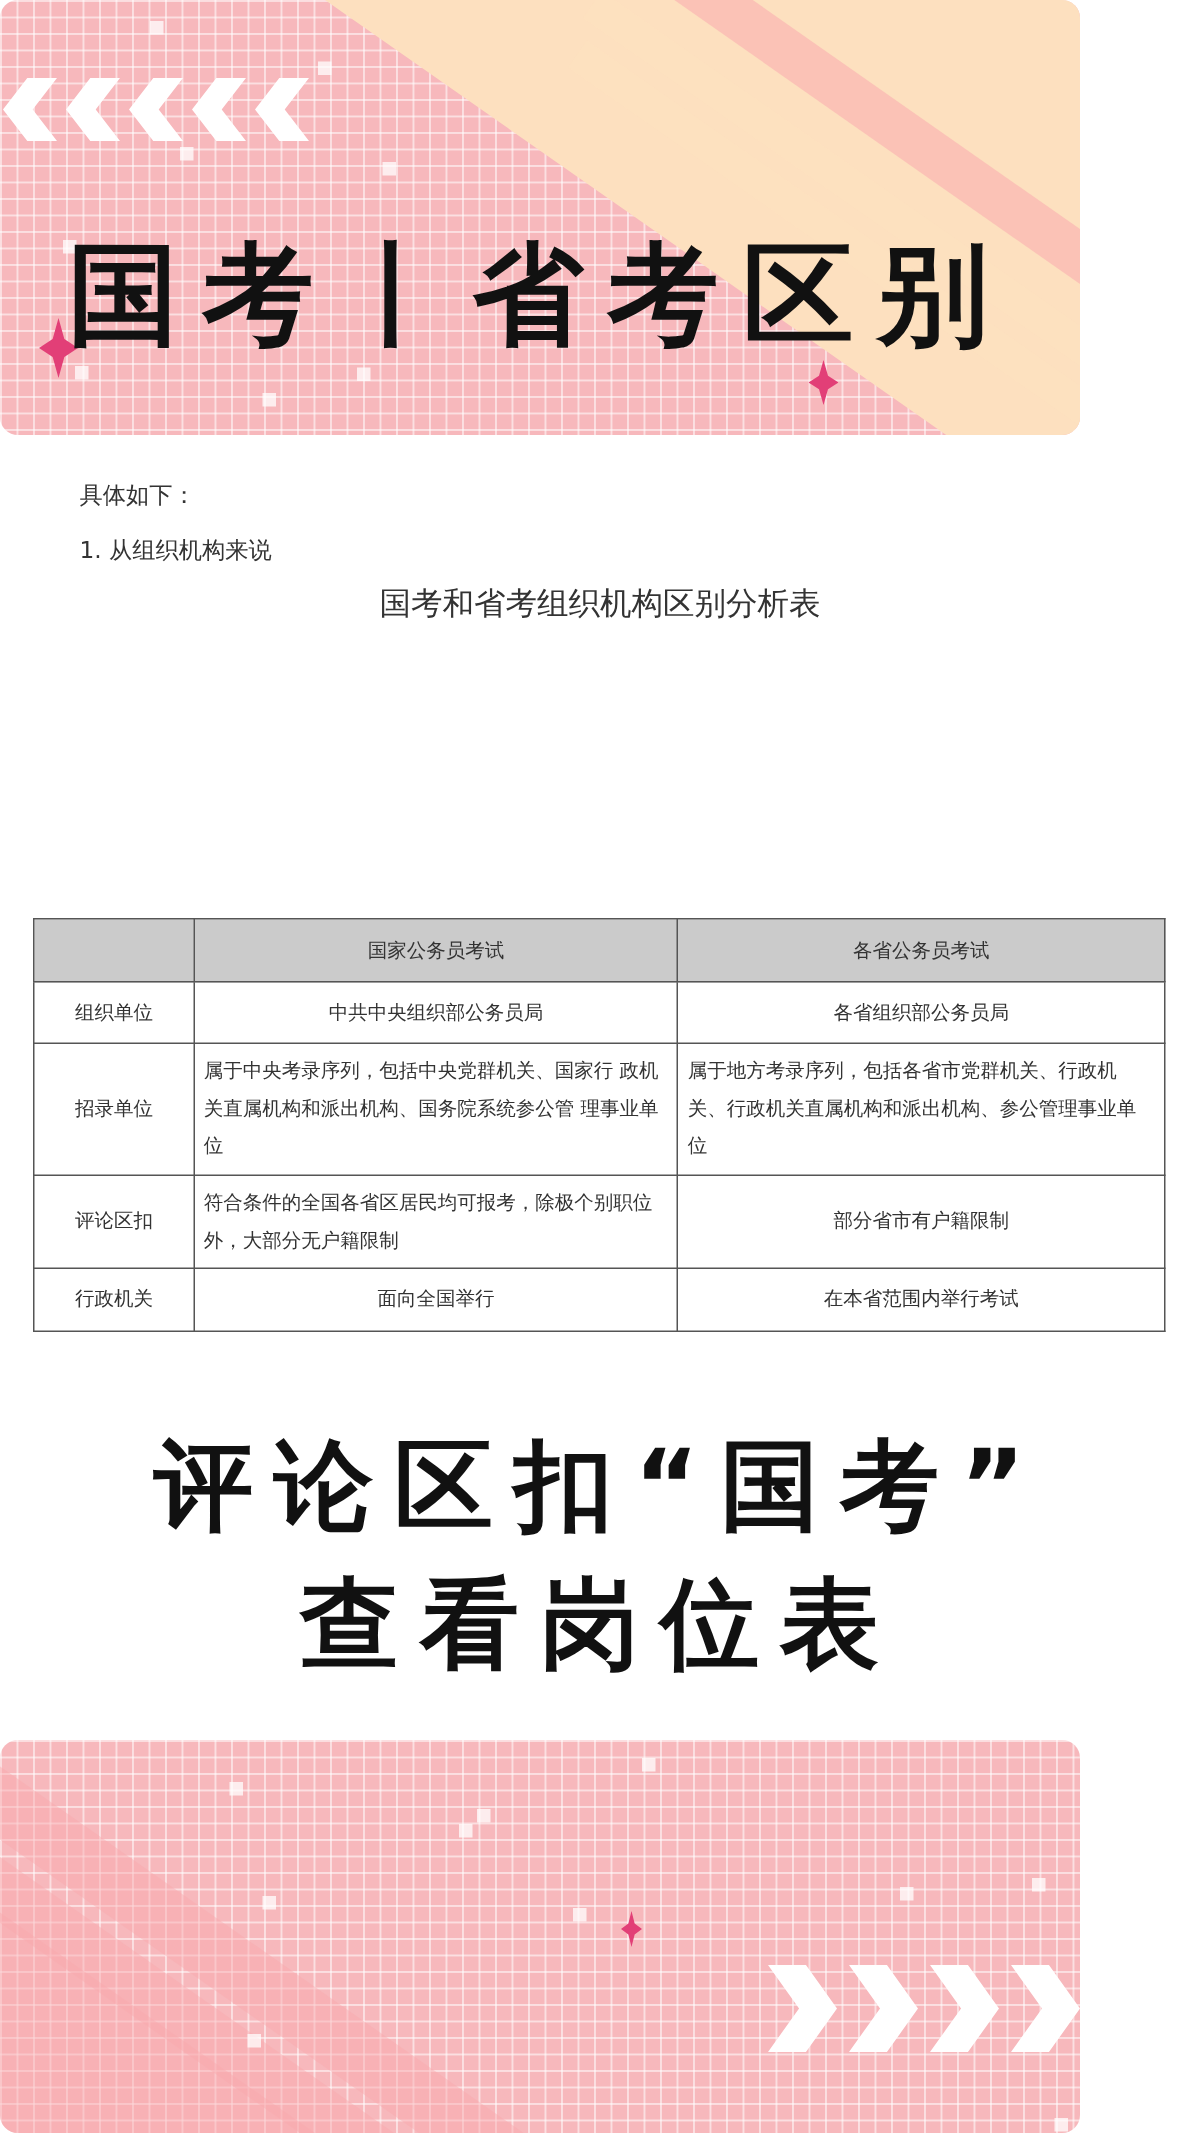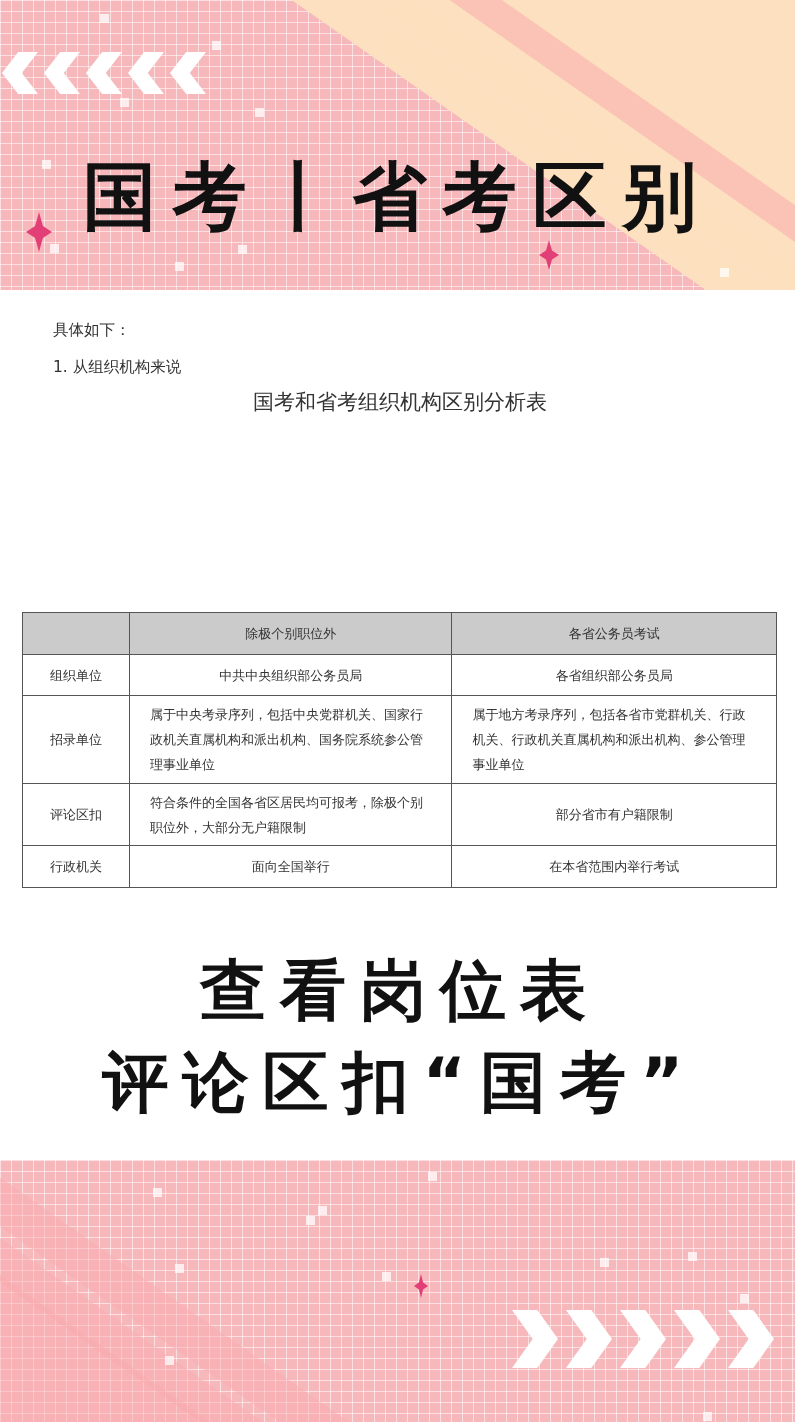--- a/index.html
+++ b/index.html
@@ -1,26 +1,27 @@
 <!DOCTYPE html>
 <html><head>
 <meta charset="utf-8">
 <style>
   * { box-sizing: border-box; margin: 0; padding: 0; }
   html, body { width: 800px; height: 1422px; overflow: hidden; background: #ffffff; }
   body { font-family: "DejaVu Sans", "Liberation Sans", sans-serif; color: #222; position: relative; }
 
   
   .grid-bg {
-    position: absolute; left: 0; width: 795px; overflow: hidden;
+    position: absolute; left: 0; width: 720px; overflow: hidden;
     background-color: #f7b8bc;
     background-image:
       linear-gradient(to right, rgba(255,255,255,0.55) 1px, transparent 1px),
       linear-gradient(to bottom, rgba(255,255,255,0.55) 1px, transparent 1px);
     background-size: 11px 11px;
+    border-radius: 12px;
   }
   .top-banner { top: 0; height: 290px; }
   .bottom-banner { top: 1160px; height: 262px; }
 
   .yellow-corner {
     position: absolute; right: -200px; top: -330px; width: 700px; height: 520px;
     background: #fde0bf; transform: rotate(35deg); transform-origin: center;
   }
   .yellow-stripe {
     position: absolute; height: 22px; width: 900px; background: #fde0bf; opacity: 0.95;
@@ -53,21 +54,21 @@
   .article { position: absolute; left: 22px; top: 312px; width: 756px; font-size: 15.5px; color: #333; }
   .para { line-height: 37px; text-indent: 2em; }
   .table-caption { text-align: center; font-size: 21px; color: #333; margin-top: 4px; line-height: 24px; }
 
   table.cmp {
     position: absolute; left: 22px; top: 612px; width: 755px;
     border-collapse: collapse; font-size: 13px; color: #333;
   }
   table.cmp th, table.cmp td { border: 1.5px solid #555; }
   table.cmp thead th { background: #cbcbcb; height: 42px; font-weight: normal; text-align: center; }
-  table.cmp td { padding: 4px 20px; line-height: 25px; vertical-align: middle; }
+  table.cmp td { padding: 4px 6px; line-height: 25px; vertical-align: middle; }
   table.cmp td.label { text-align: center; width: 107px; }
   table.cmp td.center { text-align: center; }
   table.cmp col.c1 { width: 107px; }
   table.cmp col.c2 { width: 323px; }
   table.cmp col.c3 { width: 325px; }
 
   
   .cta {
     position: absolute; left: 0; right: 0; top: 945px; text-align: center;
     font-family: "DejaVu Sans", sans-serif; font-weight: bold; font-size: 66px;
@@ -115,21 +116,21 @@
 
 <table class="cmp">
   <colgroup>
       <col class="c1">
       <col class="c2">
       <col class="c3">
     </colgroup>
   <thead>
     <tr>
       <th></th>
-      <th>除极个别职位外</th>
+      <th>国家公务员考试</th>
       <th>各省公务员考试</th>
     </tr>
   </thead>
   <tbody>
     <tr style="height:41px;">
       <td class="label">组织单位</td>
       <td class="center">中共中央组织部公务员局</td>
       <td class="center">各省组织部公务员局</td>
     </tr>
     <tr style="height:88px;">
@@ -144,22 +145,22 @@
     </tr>
     <tr style="height:42px;">
       <td class="label">行政机关</td>
       <td class="center">面向全国举行</td>
       <td class="center">在本省范围内举行考试</td>
     </tr>
   </tbody>
 </table>
 
 <div class="cta">
+  <div>评论区扣“国考”</div>
   <div>查看岗位表</div>
-  <div>评论区扣“国考”</div>
 </div>
 
 <div class="grid-bg bottom-banner">
   <div class="pink-stripe" style="left:-60px; top:-20px; width:700px; height:40px; opacity:0.45;"></div>
   <div class="pink-stripe" style="left:-60px; top:40px; width:700px; height:36px; opacity:0.45;"></div>
   <div class="pink-stripe" style="left:-60px; top:95px; width:700px; height:200px; opacity:0.45;"></div>
 
   <div class="white-square" style="left:428px;top:12px;"></div>
   <div class="white-square" style="left:153px;top:28px;"></div>
   <div class="white-square" style="left:318px;top:46px;"></div>

